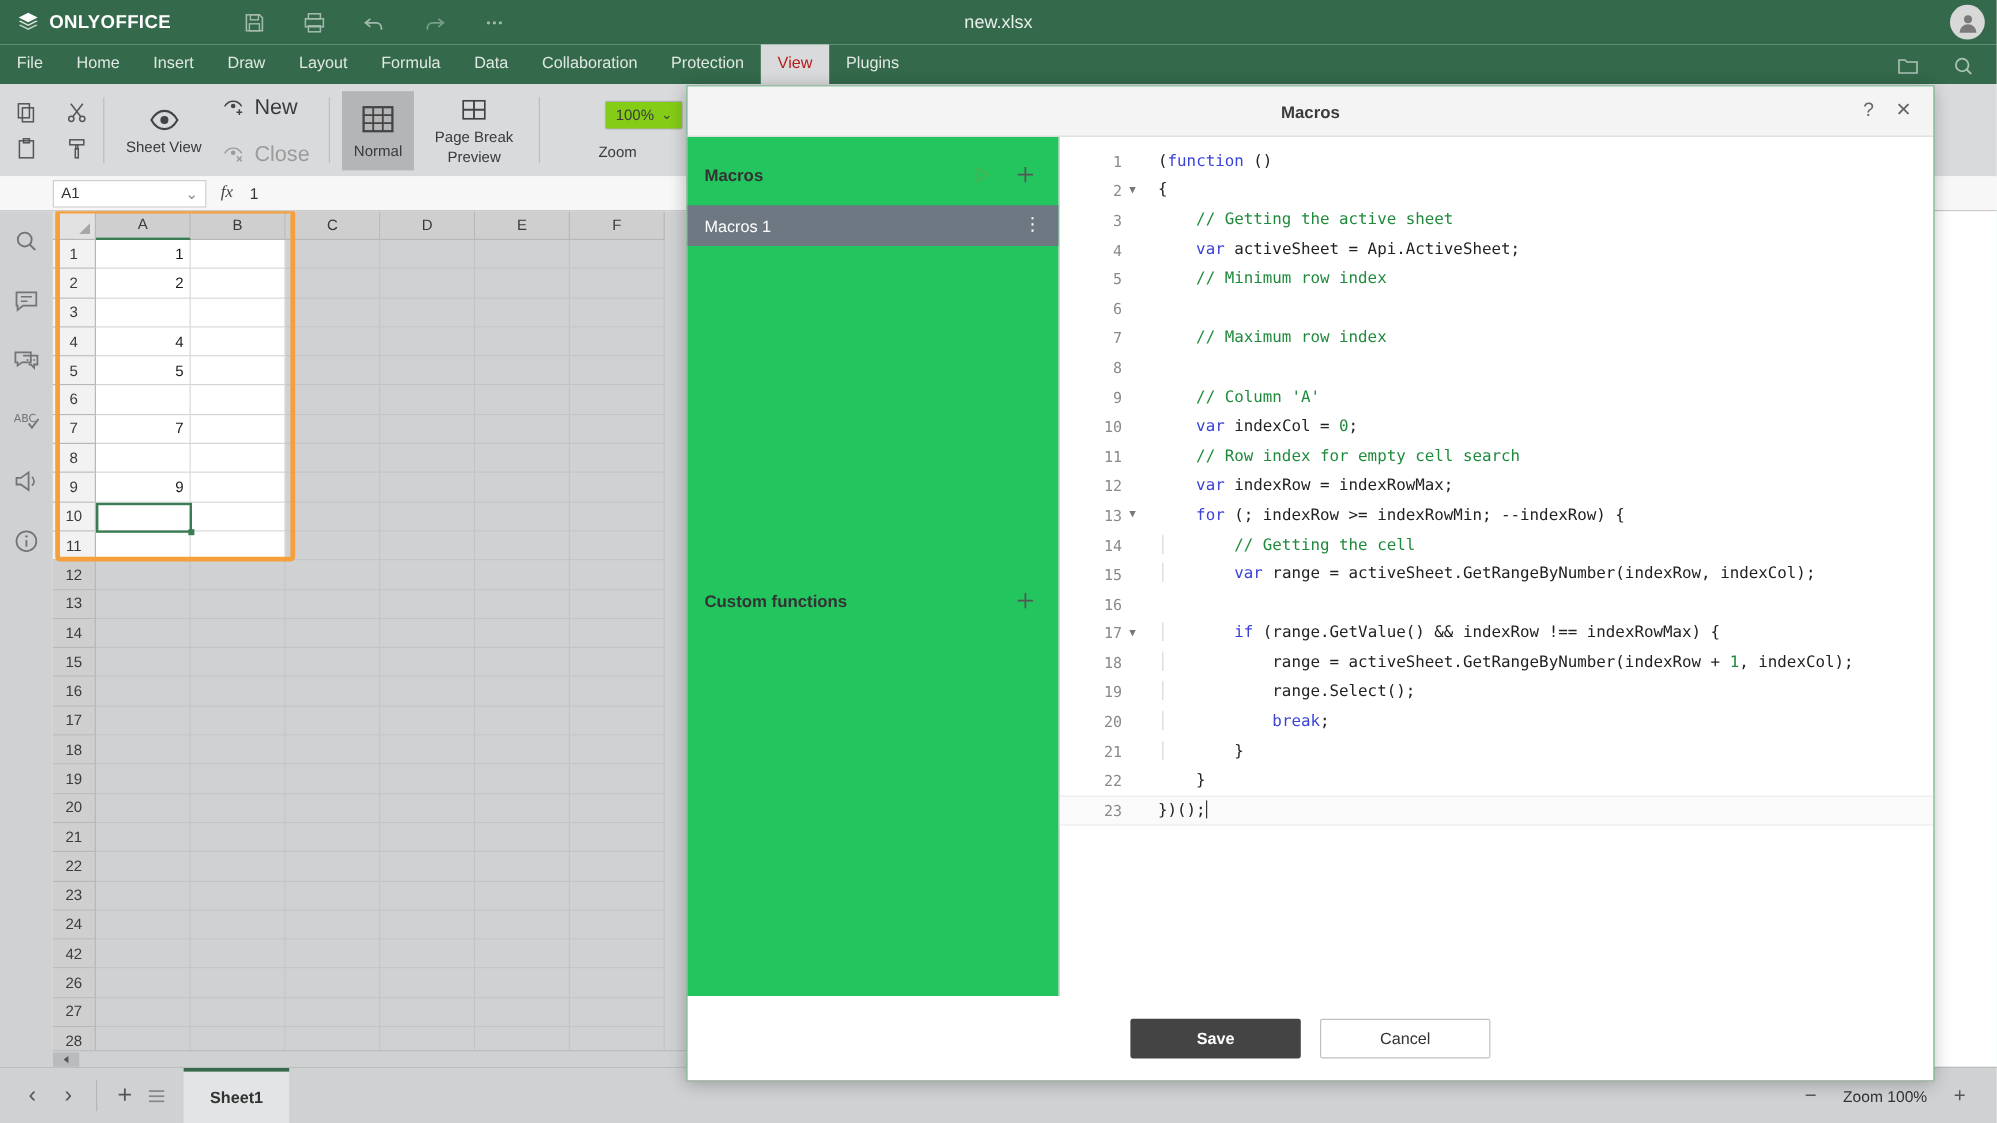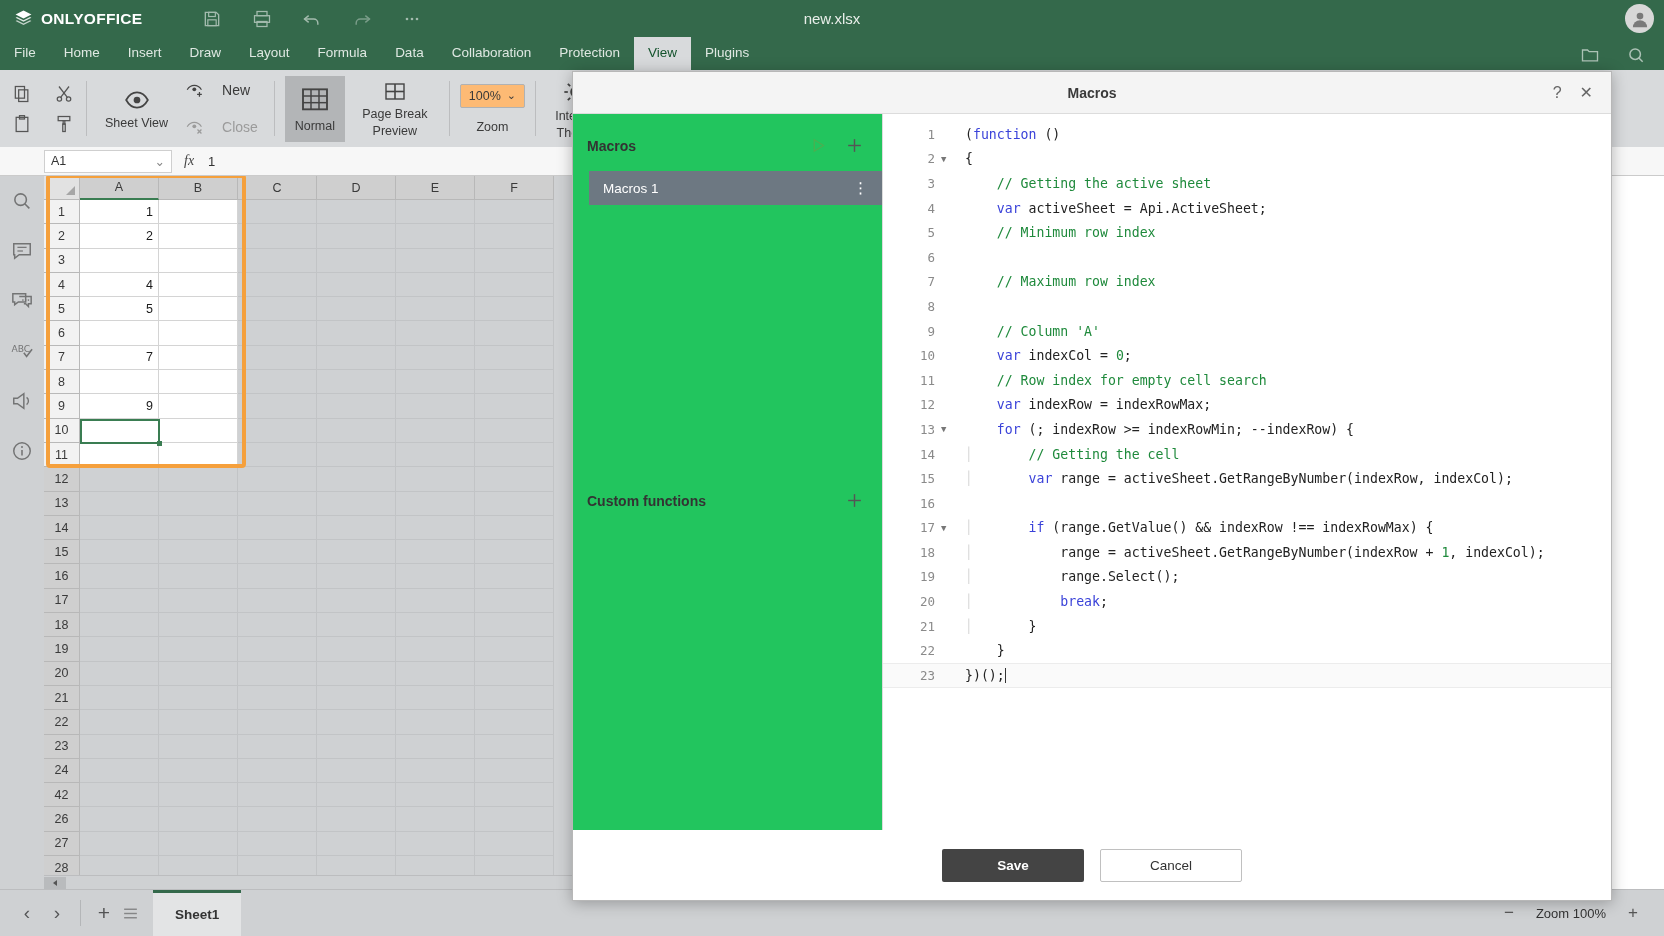--- a/index.html
+++ b/index.html
@@ -34,49 +34,49 @@
 
   
   .tabbar {
     position: absolute; top: 37px; left: 0; width: 1664px; height: 33px;
     background: #34694b; display: flex; align-items: flex-end;
   }
   .tab {
     font-size: 13.5px; color: #dfe8e2; padding: 6px 14px 8px 14px;
     cursor: pointer; line-height: 19px; height: 33px;
   }
-  .tab.active { background: #d8dadc; color: #14532d; }
+  .tab.active { background: #d8dadc; color: #b91c1c; }
   .tabbar-right { margin-left: auto; display: flex; gap: 26px; padding-right: 18px; padding-bottom: 5px; }
   .tabbar-right svg { opacity: .7; cursor: pointer; }
 
   
   .ribbon {
     position: absolute; top: 70px; left: 0; width: 1664px; height: 77px;
     background: #d8dadc; display: flex; align-items: center;
   }
   .rgroup { display: flex; align-items: center; height: 77px; padding: 0 10px; }
   .rsep { width: 1px; height: 55px; background: #bcbdbf; }
   .clip-col { display: flex; flex-direction: column; gap: 10px; padding: 0 12px; }
   .clip-row { display: flex; gap: 22px; }
   .ric { width: 20px; height: 20px; cursor: pointer; }
   .btn-vert {
     display: flex; flex-direction: column; align-items: center; justify-content: center;
     gap: 3px; font-size: 12.5px; color: #3a3a3a; cursor: pointer;
     padding: 4px 8px; min-width: 60px; line-height: 14px; text-align: center;
   }
   .btn-vert.selected { background: #b3b5b7; }
   .btn-horiz {
-    display: flex; align-items: center; gap: 17px; font-size: 14px;
+    display: flex; align-items: center; gap: 7px; font-size: 18px;
     color: #3a3a3a; cursor: pointer; padding: 3px 6px;
   }
   .btn-horiz.disabled { color: #9b9b9b; }
   .zoom-box {
-    border: 1px solid #b0b2b4; background: #fdba74; border-radius: 2px;
+    border: 1px solid #b0b2b4; background: #84cc16; border-radius: 2px;
     font-size: 12.5px; color: #3a3a3a; padding: 4px 8px; display: flex;
-    align-items: flex-start; gap: 6px; cursor: pointer;
+    align-items: flex-start; gap: 6px; cursor: pointer; margin-left: 44px;
   }
   .grp-label { font-size: 12.5px; color: #3a3a3a; text-align: center; line-height: 14px; }
 
   
   .formulabar {
     position: absolute; top: 147px; left: 0; width: 1664px; height: 29px;
     background: #f7f7f7; border-bottom: 1px solid #cbcbcb;
     display: flex; align-items: center;
   }
   .namebox {
@@ -210,21 +210,21 @@
   }
   .panel-head {
     display: flex; align-items: center; padding: 22px 18px 16px 14px;
   }
   .panel-title { font-size: 14px; font-weight: bold; color: #333; }
   .panel-actions { margin-left: auto; display: flex; align-items: center; gap: 18px; }
   .pa-btn { cursor: pointer; display: flex; align-items: center; }
   .macro-list { flex: 0 0 auto; }
   .macro-item {
     height: 34px; display: flex; align-items: center; padding: 0 14px;
-    font-size: 13.5px; color: #333; cursor: pointer; margin-left: 16px;
+    font-size: 13.5px; color: #333; cursor: pointer;
   }
   .macro-item.selected { background: #6d7882; color: #ffffff; }
   .macro-kebab { margin-left: auto; letter-spacing: 0; font-size: 15px; line-height: 10px; }
   .panel-split { flex: 1; }
   .custom-head { display: flex; align-items: center; padding: 10px 18px 16px 14px; }
 
   .dlg-right { flex: 1; display: flex; flex-direction: column; min-width: 0; }
   .code-area {
     flex: 1; overflow: hidden; background: #ffffff;
     font-family: "DejaVu Sans Mono", monospace; font-size: 13.2px;

